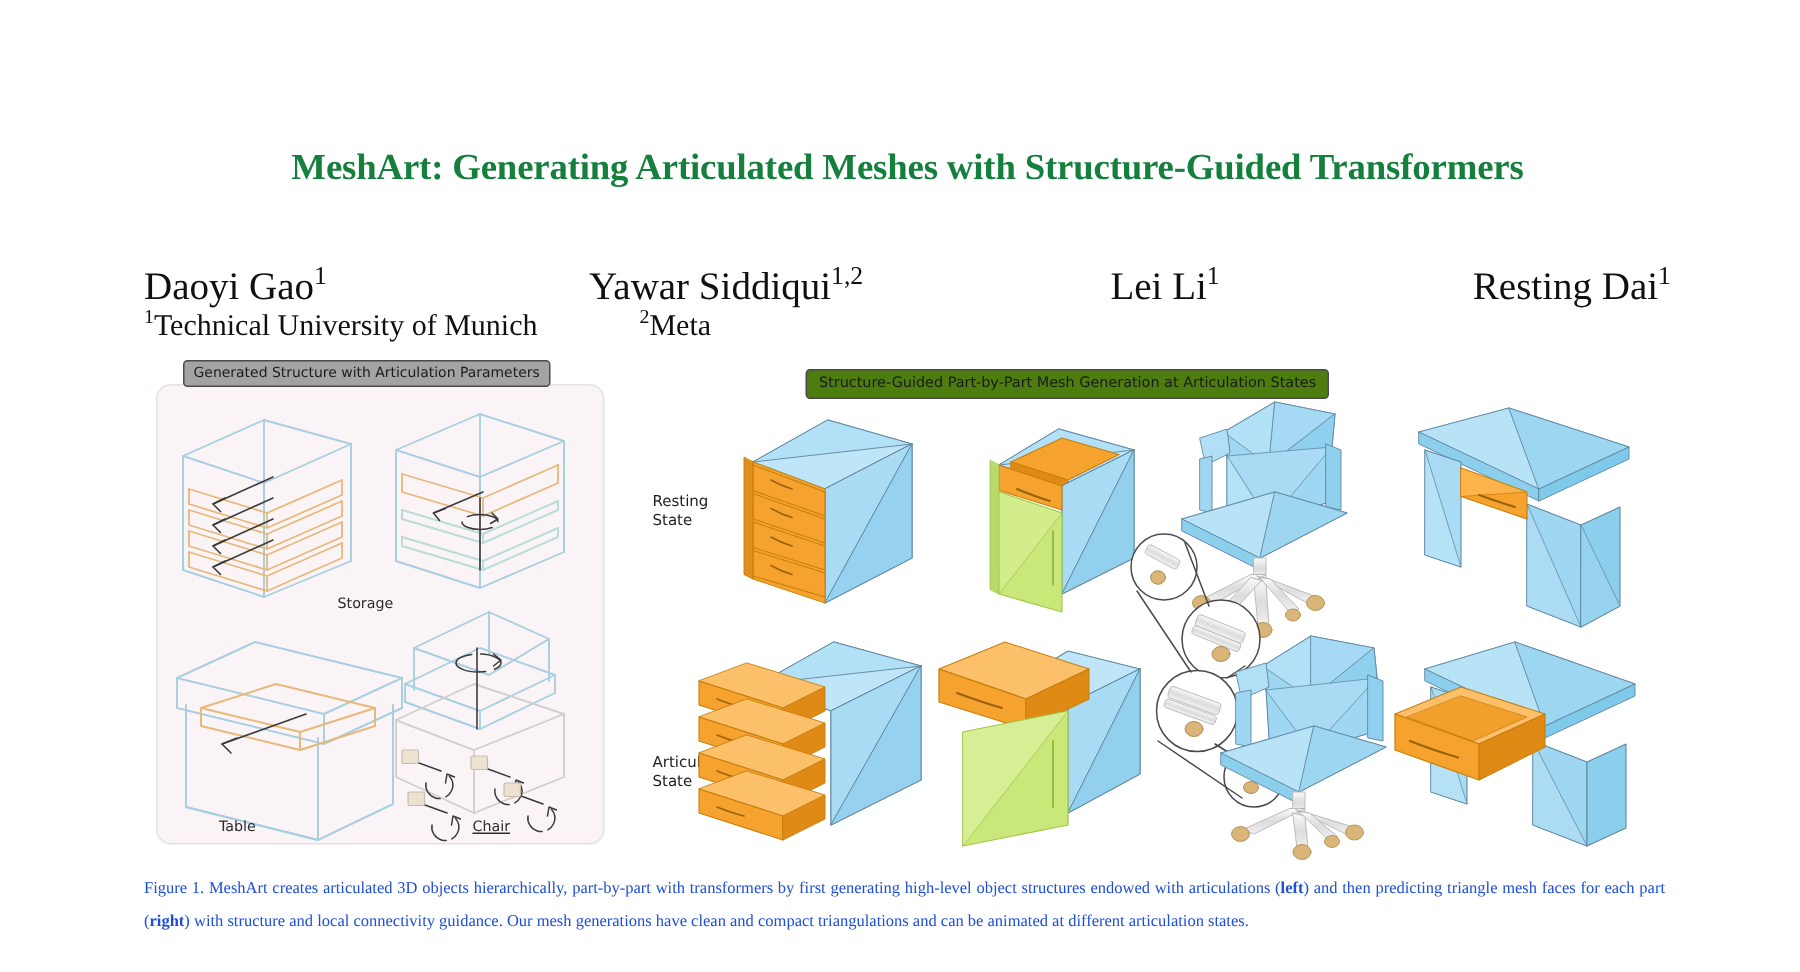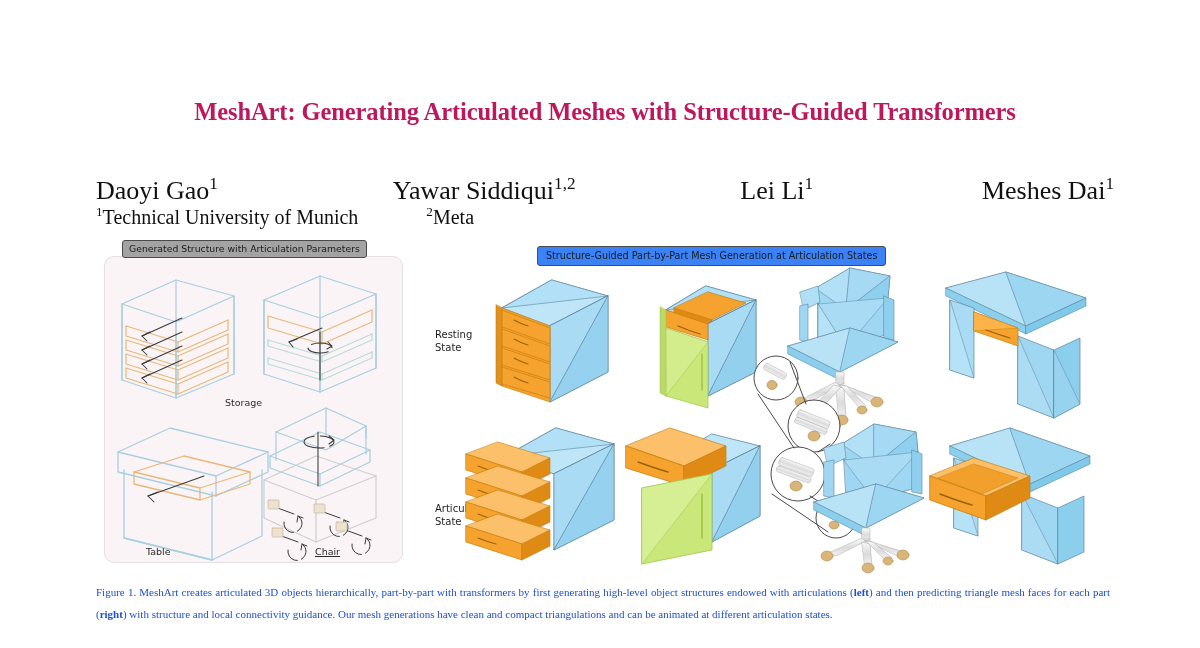--- a/index.html
+++ b/index.html
@@ -30,21 +30,21 @@
 
   
   #paper-title{
     position:absolute;
     left:0; top:98px;
     width:1018px;
     text-align:center;
     font-size:24.5px;
     font-weight:bold;
     letter-spacing:-0.1px;
-    color:#be185d;
+    color:#15803d;
   }
 
   
   #authors-row{
     position:absolute;
     left:0; top:176px;
     width:1018px;
     display:flex;
     justify-content:space-between;
     align-items:flex-start;
@@ -92,21 +92,21 @@
     padding:2px 6px 3px 6px;
     font-family:"DejaVu Sans", sans-serif;
     font-size:9.3px;
     color:#1b1b1b;
     white-space:nowrap;
     z-index:5;
   }
   #mesh-panel-title{
     position:absolute;
     left:441px; top:-4px;
-    background:#3b82f6;
+    background:#4d7c0f;
     border:1px solid #4a4a4a;
     border-radius:3px;
     padding:3px 8px 4px 8px;
     font-family:"DejaVu Sans", sans-serif;
     font-size:9.6px;
     color:#1b1b1b;
     white-space:nowrap;
     z-index:5;
   }
 
@@ -158,21 +158,21 @@
 
   <div id="paper-title">MeshArt: Generating Articulated Meshes with Structure-Guided Transformers</div>
 
   <div id="authors-row">
     <span class="author"><span>Daoyi Gao</span><sup>1</sup></span>
     <span class="gap-a"></span>
     <span class="author"><span>Yawar Siddiqui</span><sup>1,2</sup></span>
     <span class="gap-b"></span>
     <span class="author"><span>Lei Li</span><sup>1</sup></span>
     <span class="gap-c"></span>
-    <span class="author"><span>Meshes Dai</span><sup>1</sup></span>
+    <span class="author"><span>Resting Dai</span><sup>1</sup></span>
   </div>
 
   <div id="affil-row">
     <span class="author"><sup>1</sup><span>Technical University of Munich</span></span>
     <span class="gap-d"></span>
     <span class="author"><sup>2</sup><span>Meta</span></span>
   </div>
 
   <div id="figure">
 

